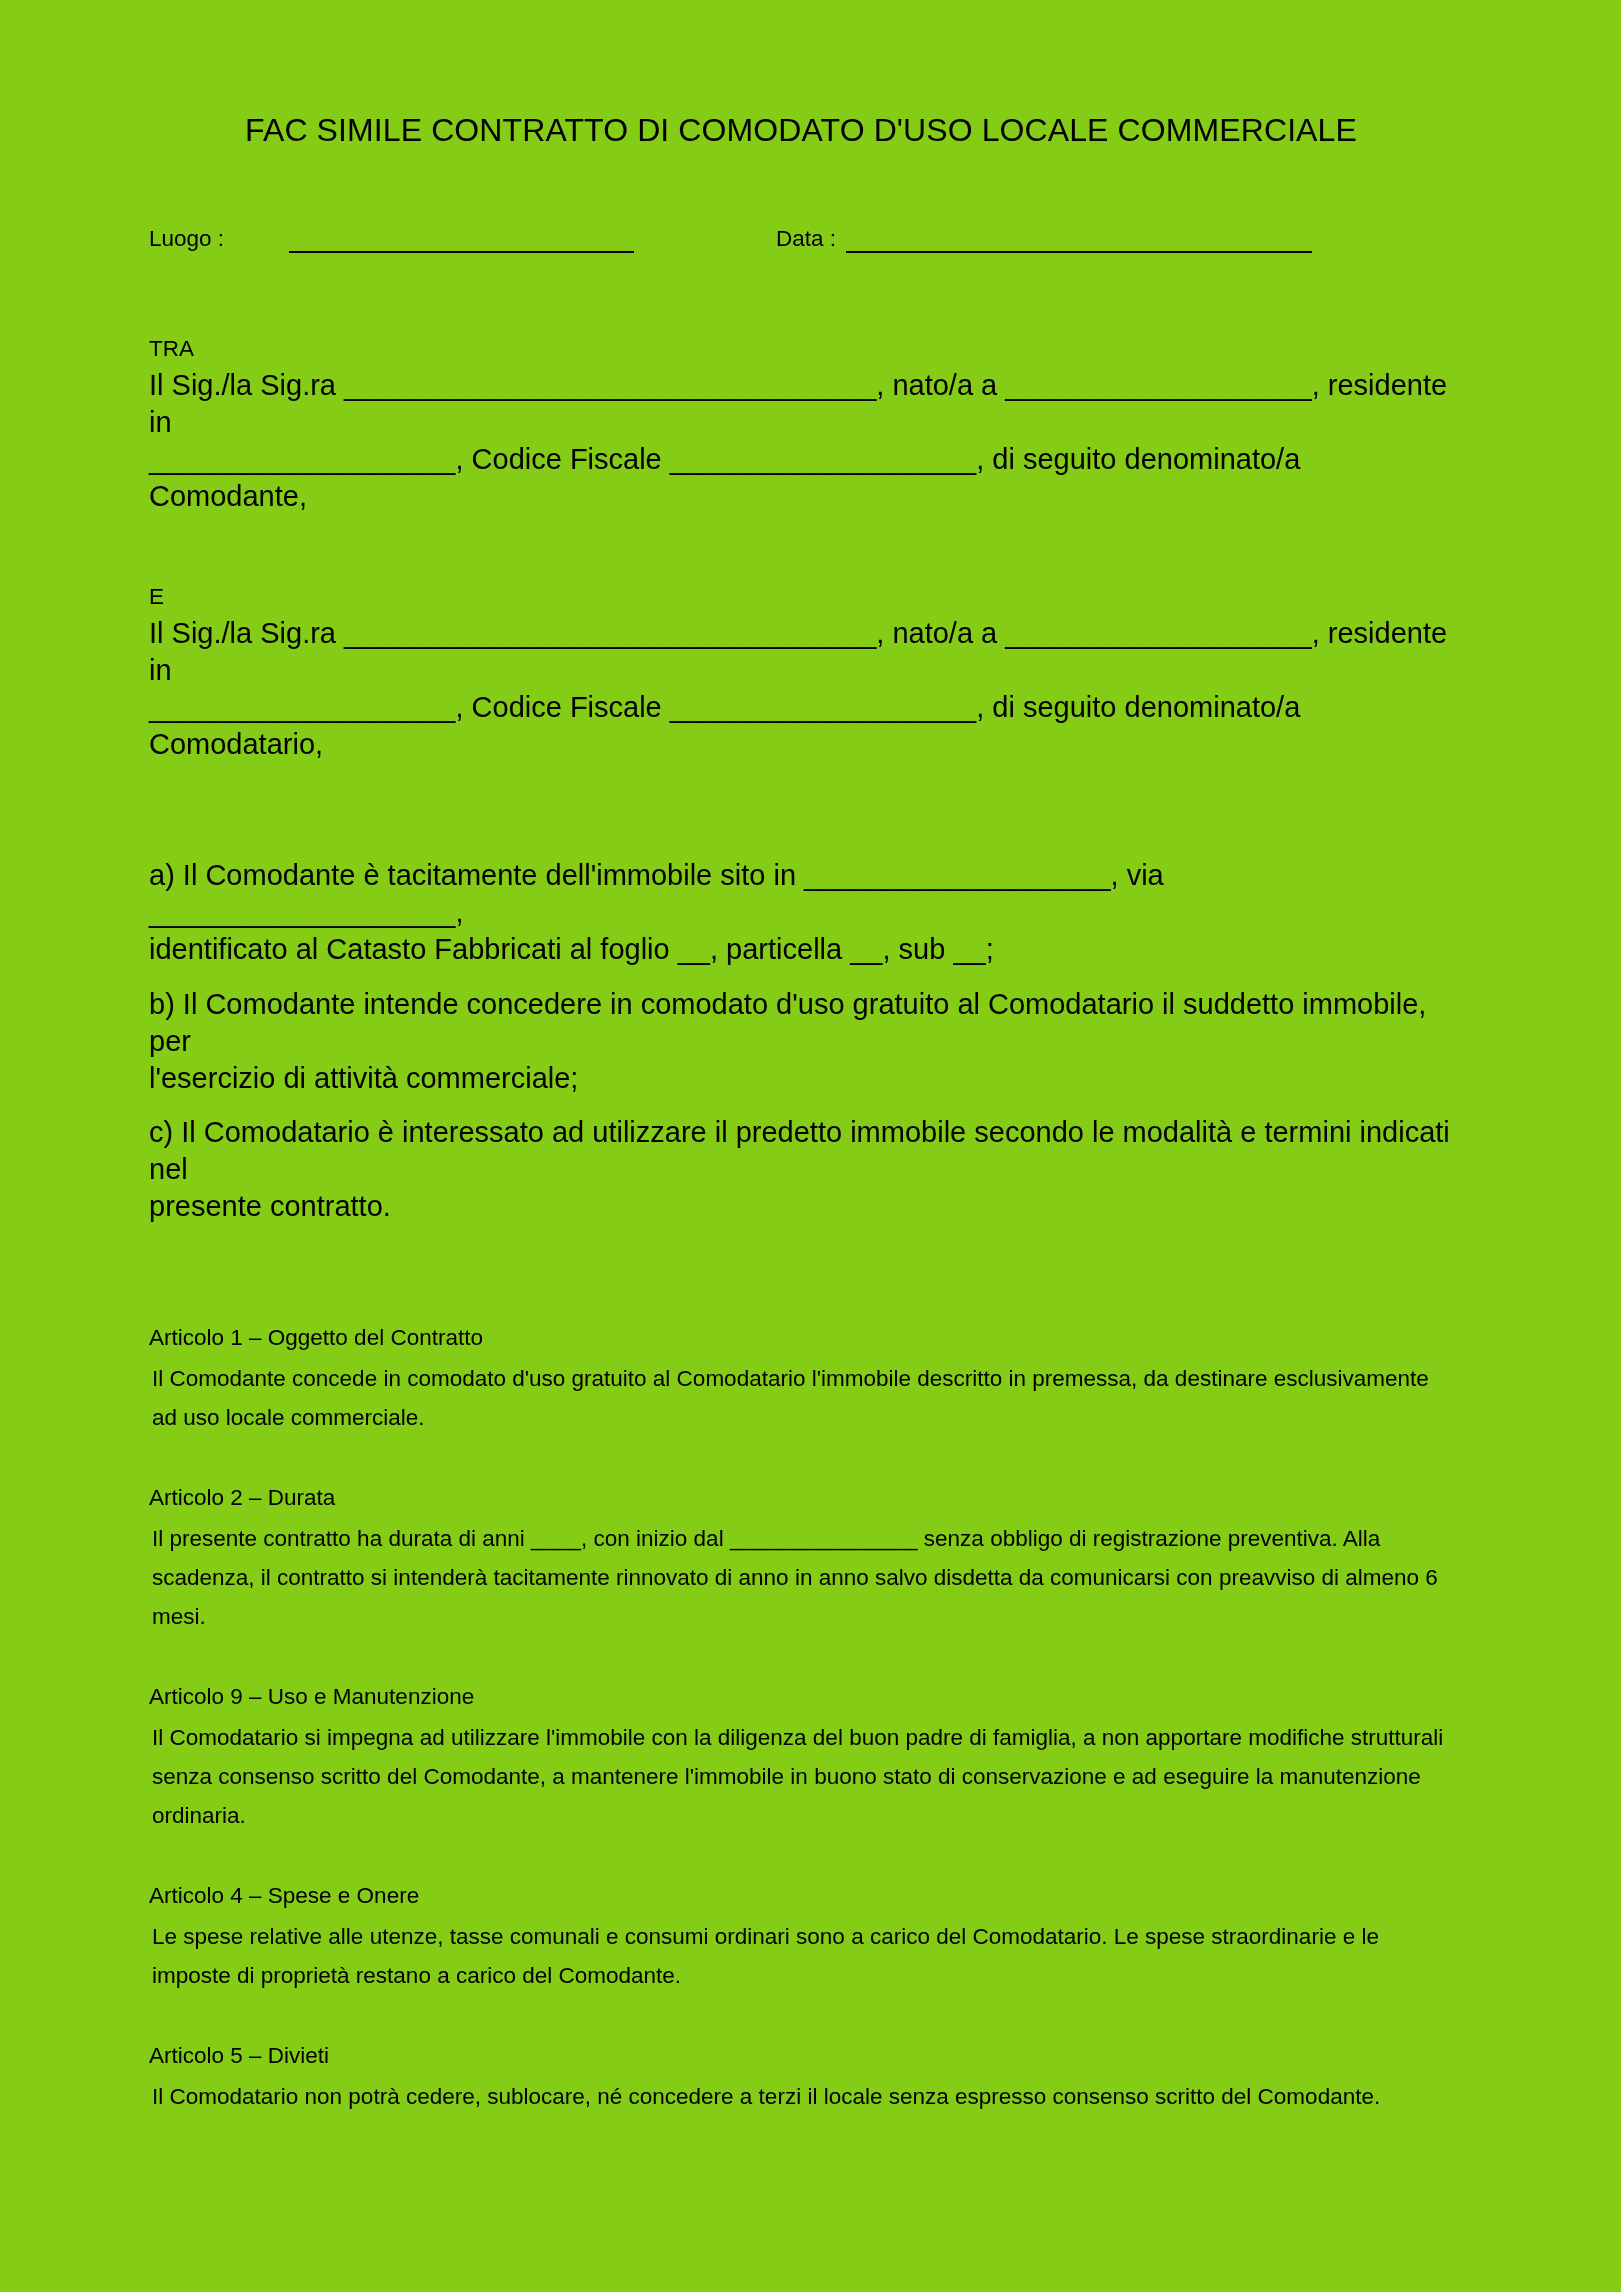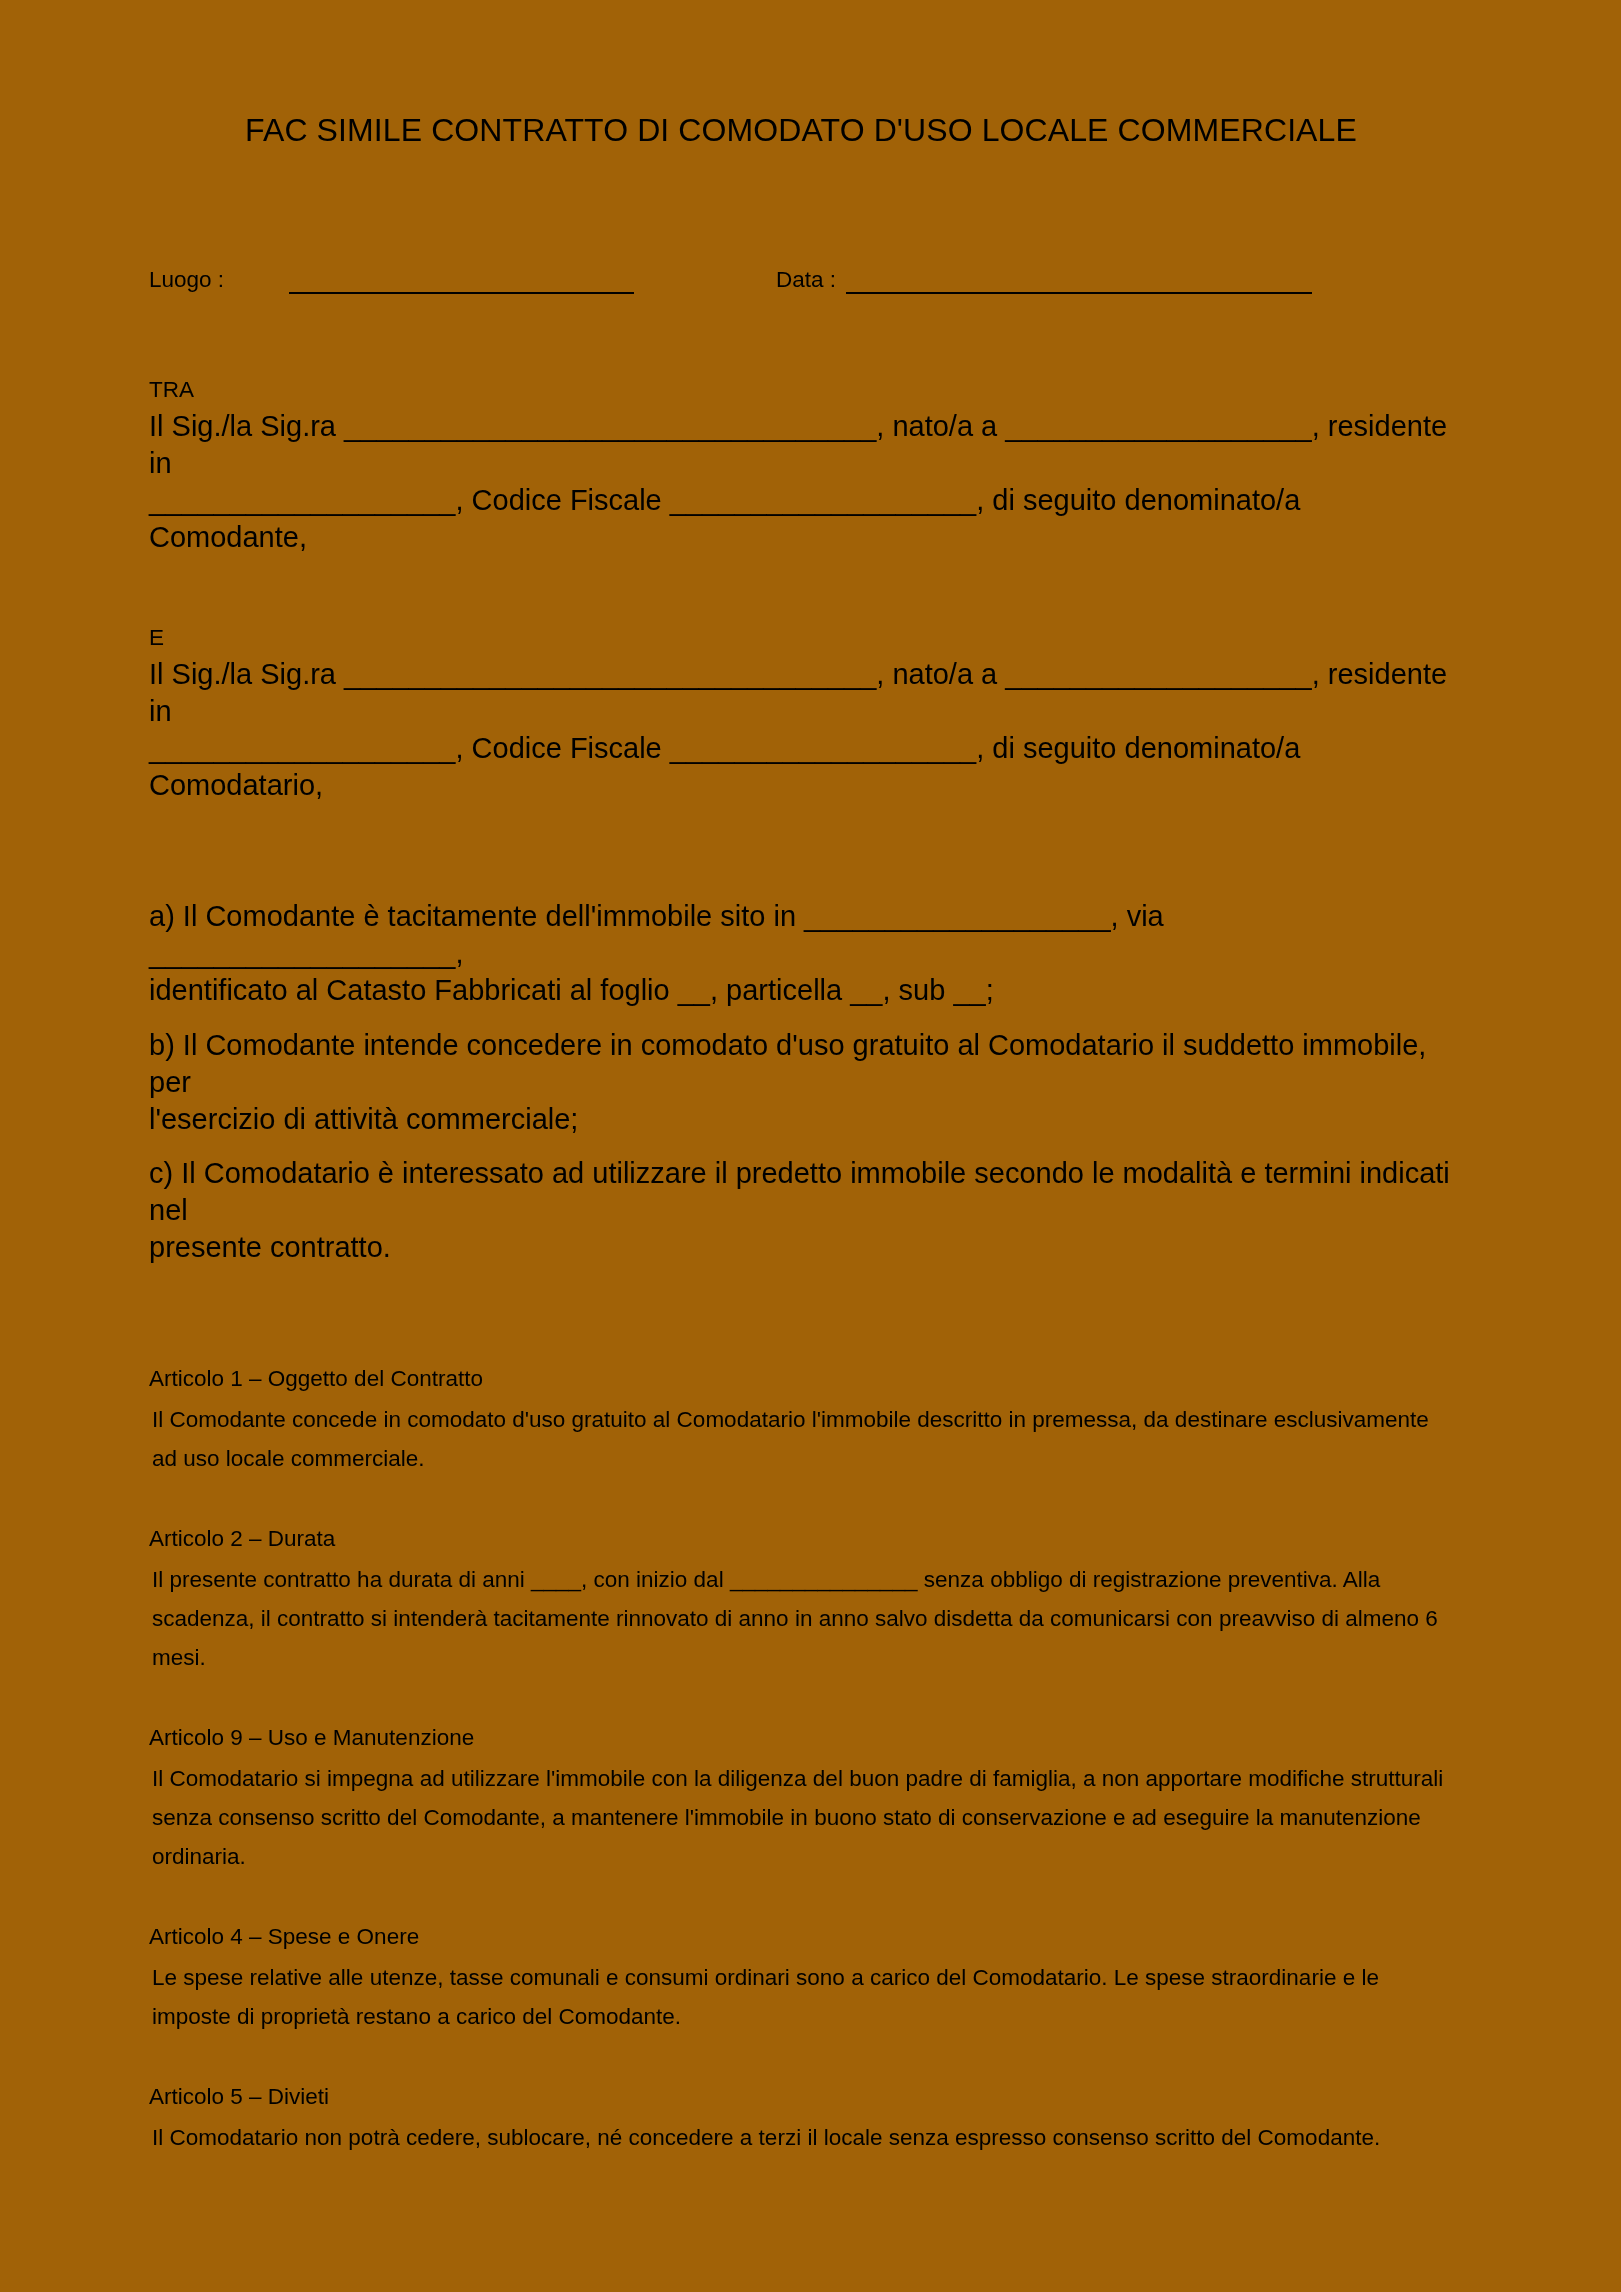--- a/index.html
+++ b/index.html
@@ -4,21 +4,21 @@
 <style>
   html, body {
     margin: 0;
     padding: 0;
     background: #ffffff;
   }
   .page {
     position: relative;
     width: 1621px;
     height: 2293px;
-    background: #a16207;
+    background: #84cc16;
     margin: 0 auto;
     overflow: hidden;
     font-family: "Liberation Sans", sans-serif;
     color: #000000;
     -webkit-font-smoothing: antialiased;
   }
   .content {
     position: absolute;
     left: 149px;
     top: 0;
@@ -43,21 +43,20 @@
     margin-top: 69px;
     font-size: 22.5px;
     line-height: 29px;
   }
   .field-group {
     display: flex;
     align-items: flex-end;
   }
   .field-label {
     white-space: pre;
-    margin-top: 41px;
   }
   .rule {
     display: inline-block;
     border-bottom: 2.5px solid #000;
     height: 21.6px;
   }
   .rule-luogo { width: 345px; margin-left: 65px; }
   .rule-data  { width: 466px; margin-left: 9.8px; }
   .field-group.data { margin-left: 142px; }
 

